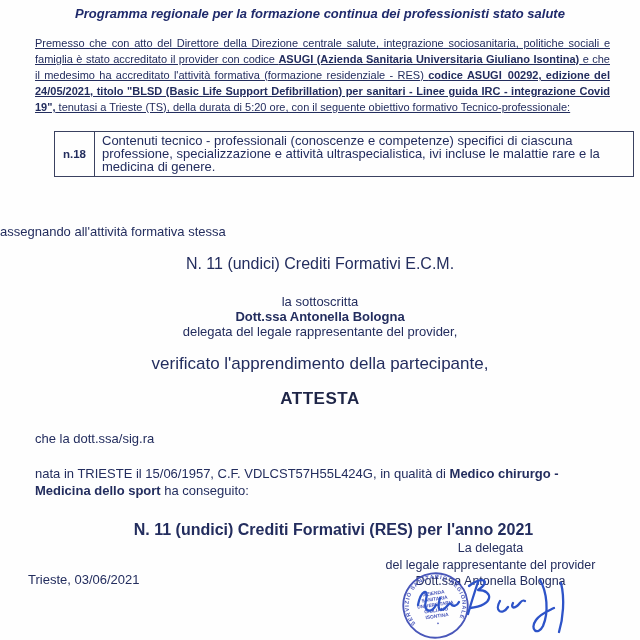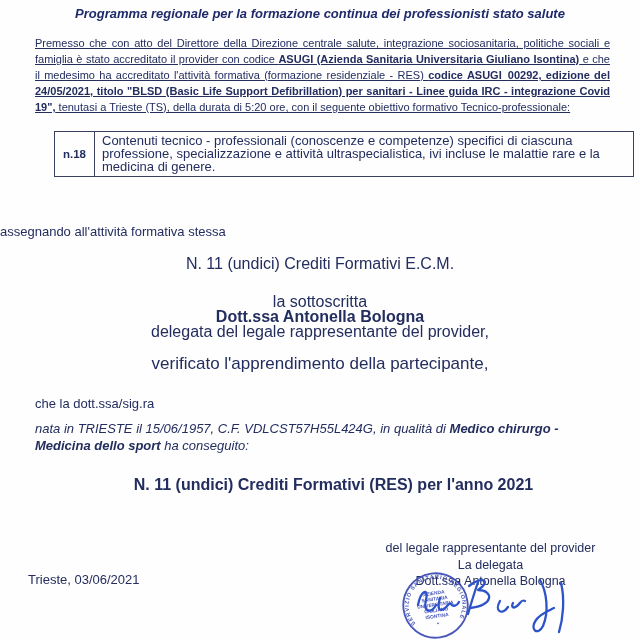--- a/index.html
+++ b/index.html
@@ -45,27 +45,27 @@
     display: flex; align-items: center; justify-content: center;
     font-size: 11.5px; font-weight: bold;
   }
   .obj-text {
     padding: 2px 7px 3px 7px;
     font-size: 13px;
     line-height: 13px;
   }
   .assign { margin-top: 47px; text-align: left; font-size: 13px; }
   .ecm    { margin-top: 16px; text-align: center; font-size: 16px; font-weight: normal; }
-  .sotto  { margin-top: 21px; text-align: center; font-size: 16px; line-height: 15px; }
+  .sotto  { margin-top: 21px; text-align: center; font-size: 13px; line-height: 15px; }
   .verificato { margin-top: 15px; text-align: center; font-size: 17px; }
   .attesta { margin-top: 15px; text-align: center; font-size: 17px; font-weight: bold; letter-spacing: 0.5px; color: #1e2547; }
   .participant { margin: 22px 30px 0 35px; font-size: 13px; }
   .participant .name-line { display: flex; align-items: flex-start; }
   .participant .p-name { font-size: 15px; font-weight: bold; margin-left: 22px; letter-spacing: 0.3px; }
-  .participant .detail { margin-top: 10px; line-height: 16.5px; text-align: left; font-style: italic; }
+  .participant .detail { margin-top: 20px; line-height: 16.5px; text-align: left; }
   .res { margin-top: 22px; text-align: center; font-size: 16px; font-weight: bold; margin-left: 27px; }
   .place-date {
     position: absolute; left: 28px; top: 572px;
     font-size: 13px;
   }
   .sig-block {
     position: absolute; left: 383px; top: 540px; width: 215px;
     text-align: center; font-size: 12.5px; line-height: 16.5px;
     z-index: 1;
   }
@@ -101,35 +101,36 @@
   <div class="ecm">N. 11 (undici) Crediti Formativi E.C.M.</div>
 
   <div class="sotto">
     <div>la sottoscritta</div>
     <div class="b">Dott.ssa Antonella Bologna</div>
     <div>delegata del legale rappresentante del provider,</div>
   </div>
 
   <div class="verificato">verificato l'apprendimento della partecipante,</div>
 
+  <div class="attesta">ATTESTA</div>
 
   <div class="participant">
     <div class="name-line">
       <span>che la dott.ssa/sig.ra</span>
     </div>
     <div class="detail"><span>nata in TRIESTE il 15/06/1957, C.F. VDLCST57H55L424G, in qualità di </span><span class="b">Medico chirurgo - Medicina dello sport</span><span> ha conseguito:</span></div>
   </div>
 
   <div class="res">N. 11 (undici) Crediti Formativi (RES) per l'anno 2021</div>
 
   <div class="place-date">Trieste, 03/06/2021</div>
 
   <div class="sig-block">
+    <div>La delegata</div>
     <div>del legale rappresentante del provider</div>
-    <div>La delegata</div>
     <div>Dott.ssa Antonella Bologna</div>
   </div>
 
   <svg class="stamp" viewBox="0 0 90 90">
     <defs>
       <path id="ringPath" d="M 17.4 66.5 A 35 35 0 1 1 72.6 66.5" fill="none"></path>
     </defs>
     <circle cx="45" cy="45" r="42" fill="none" stroke="#3a49b4" stroke-width="2.4"></circle>
     <text font-size="7.3" font-weight="bold" fill="#3a49b4">
       <textPath href="#ringPath" startOffset="2" textLength="152">SERVIZIO SANITARIO REGIONALE</textPath>

